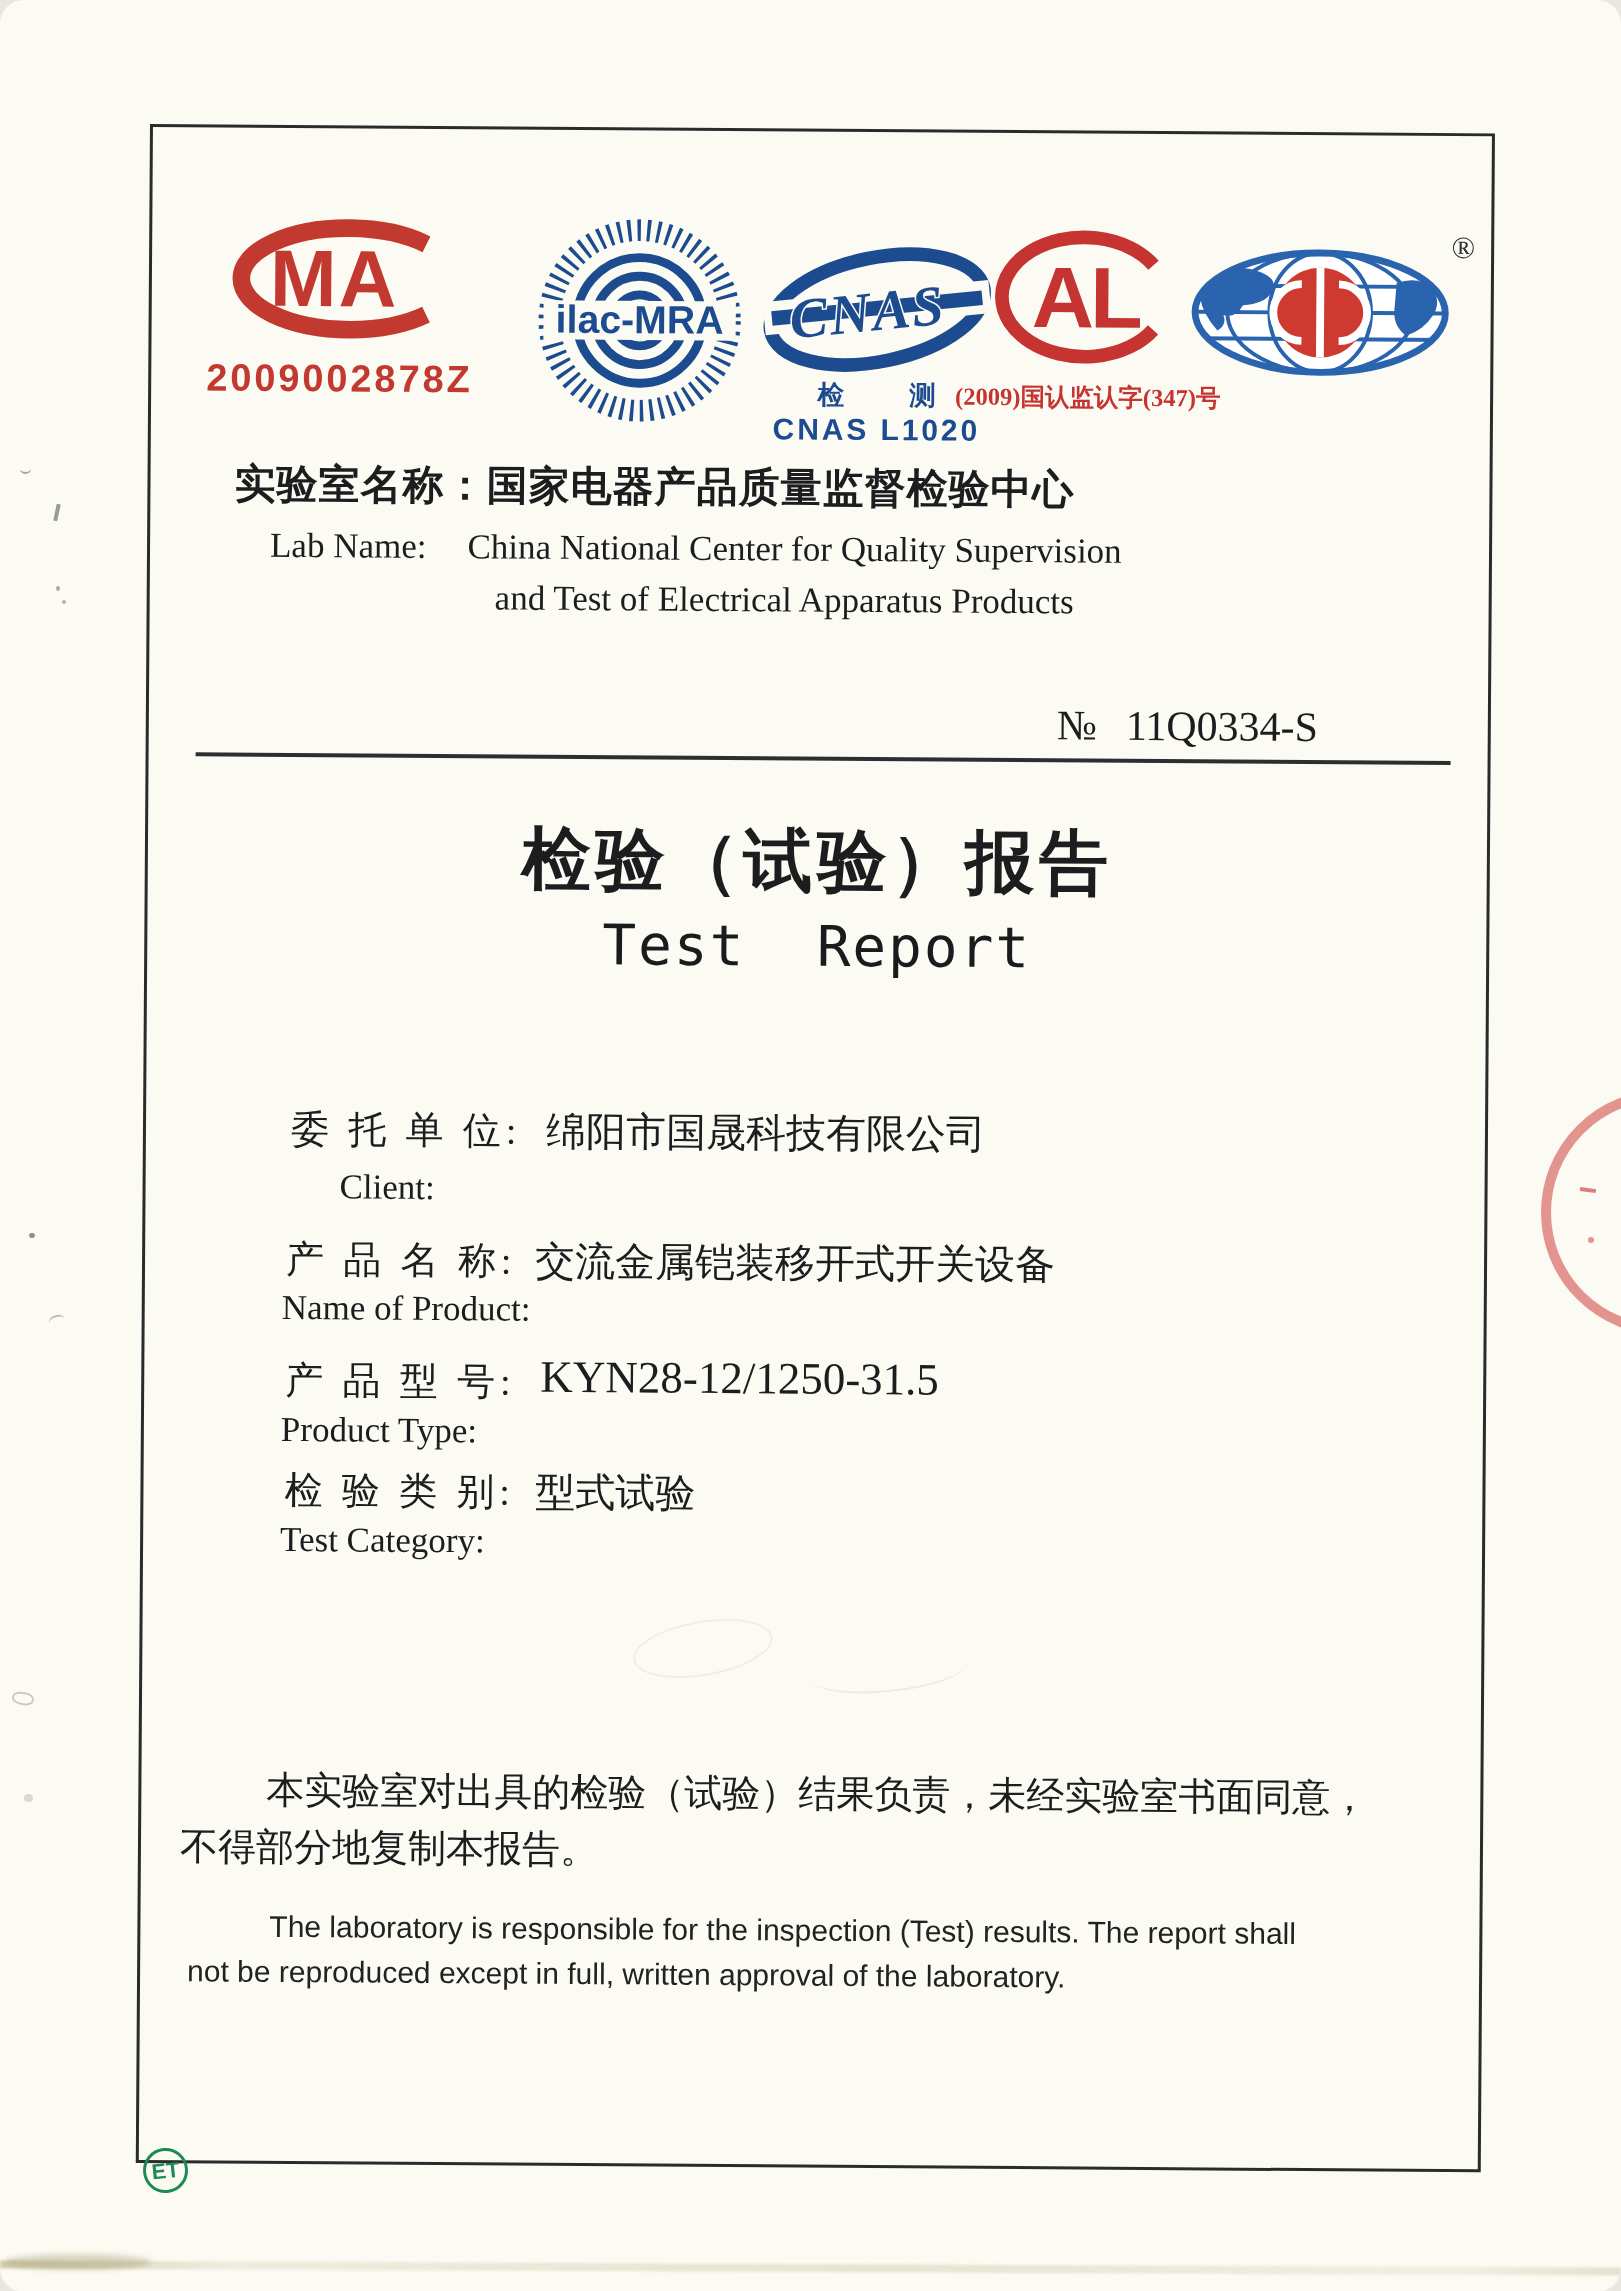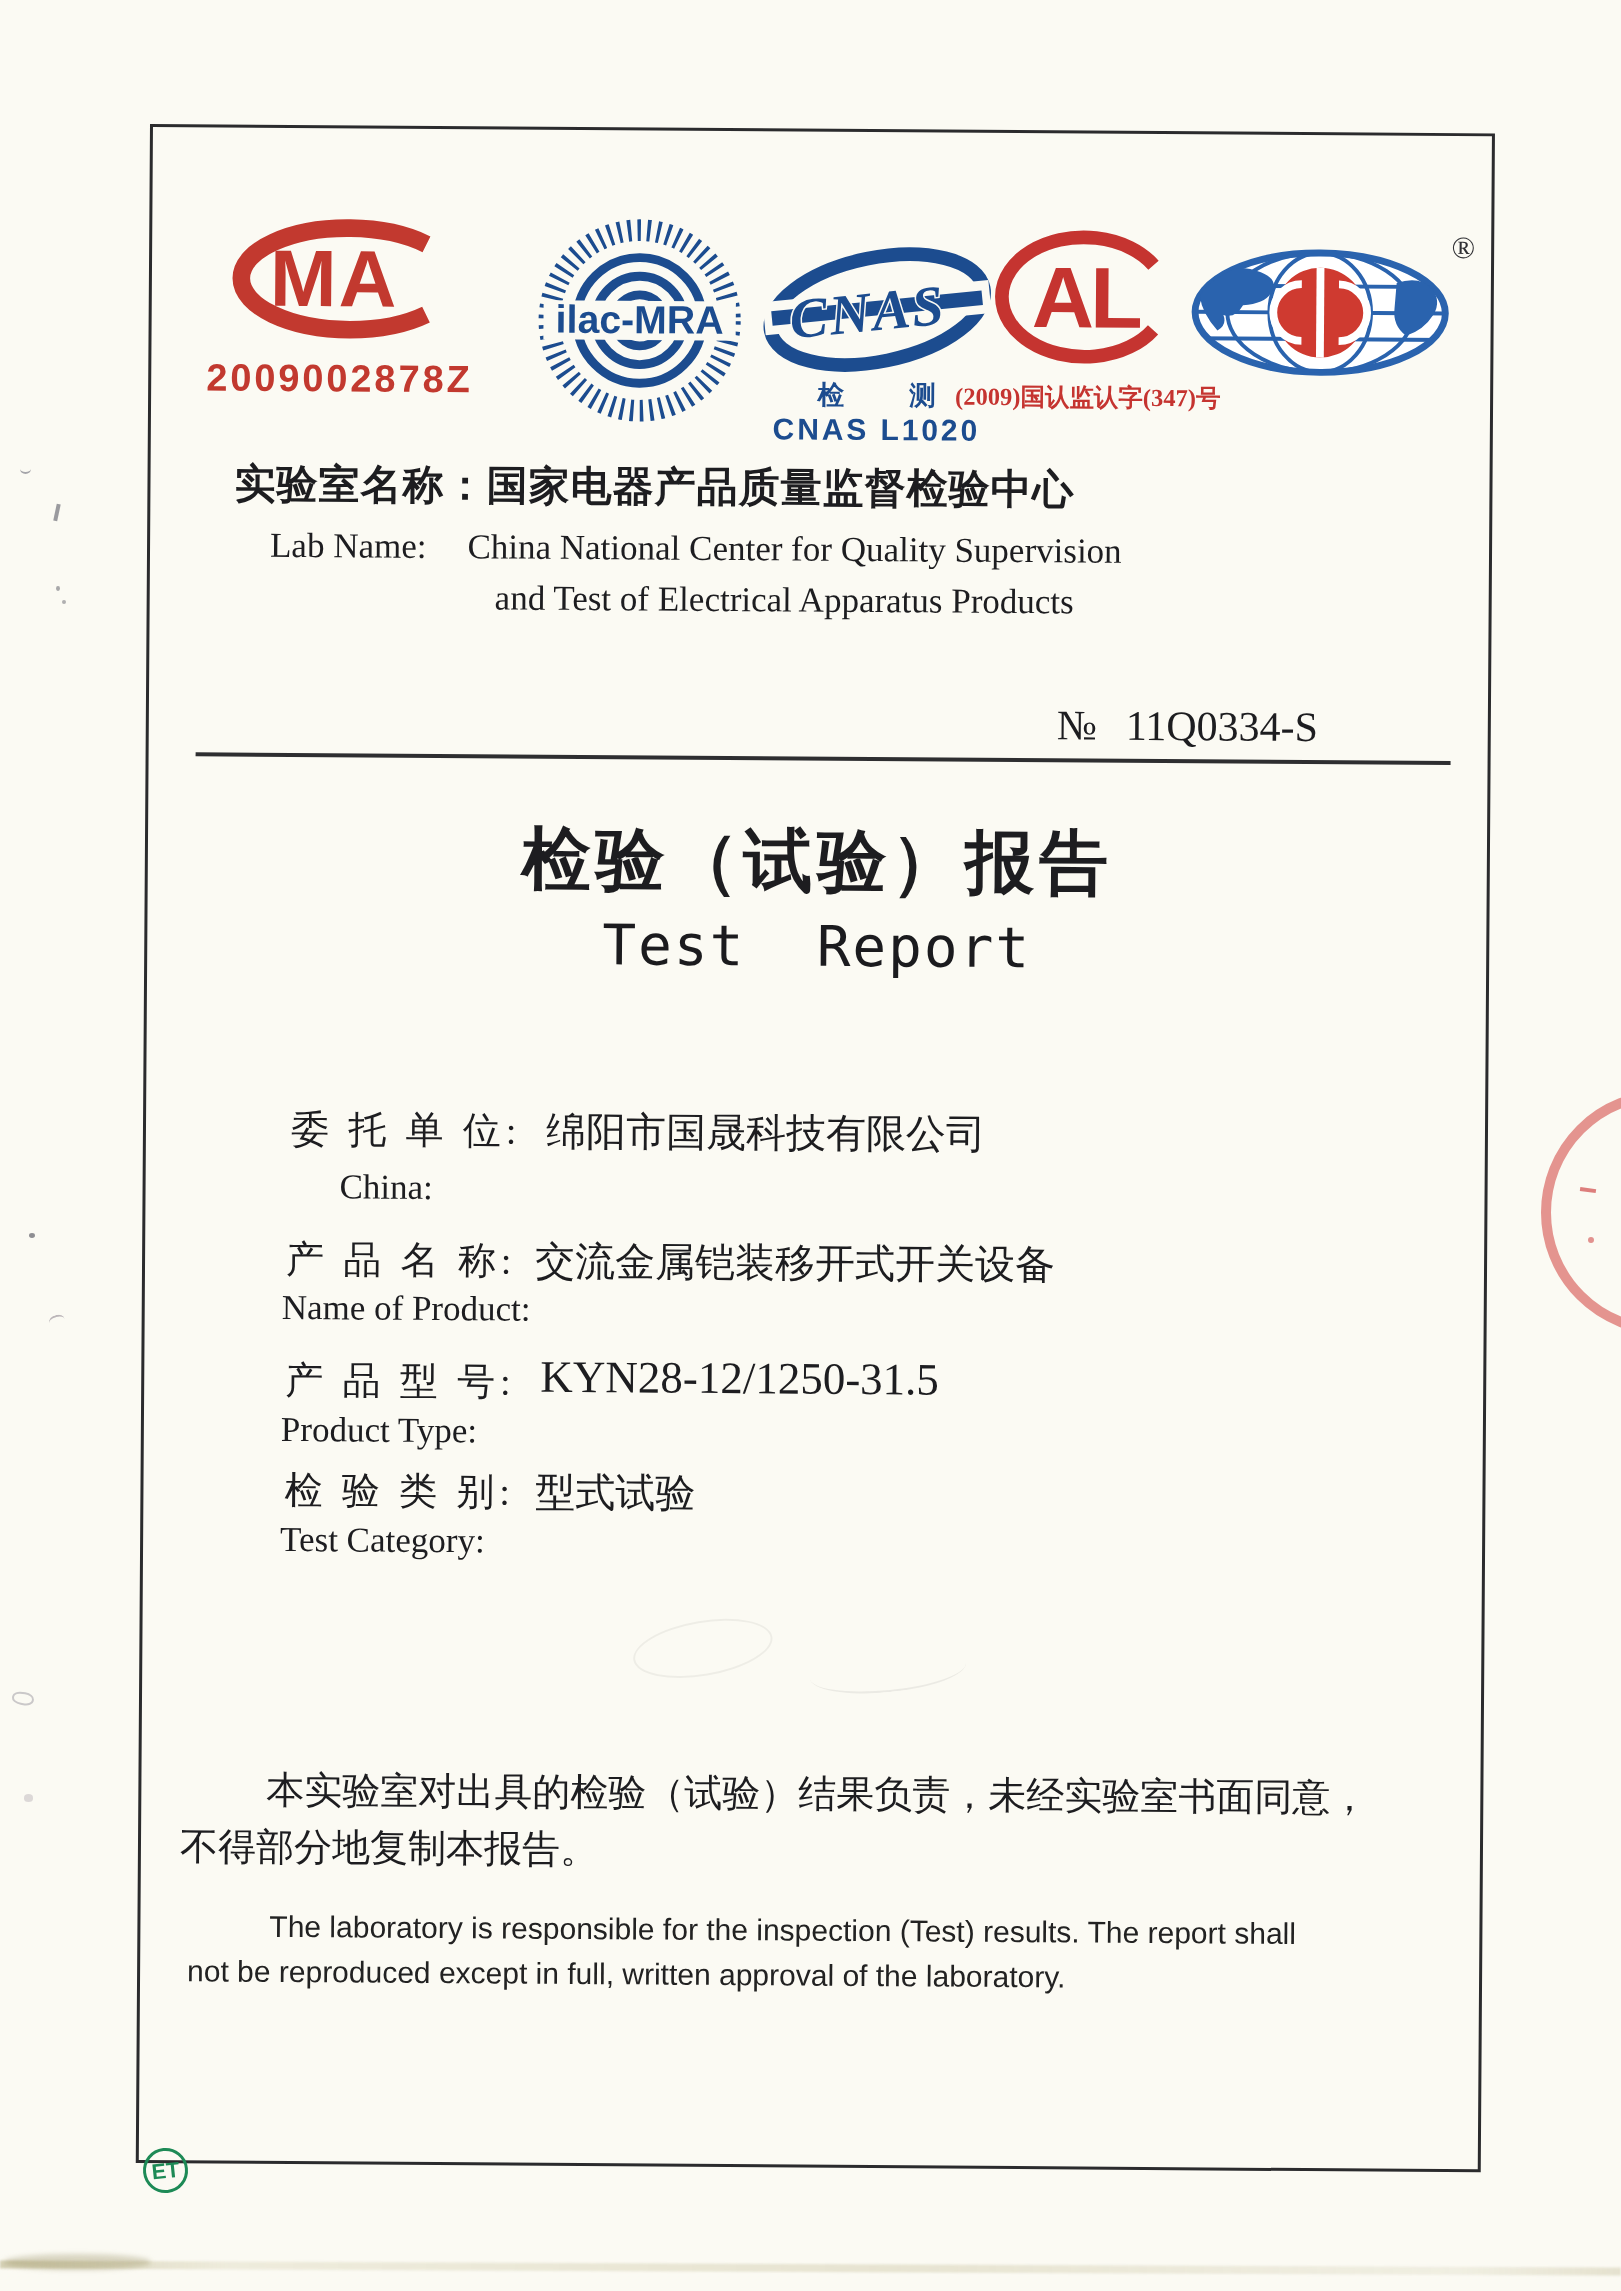--- a/index.html
+++ b/index.html
@@ -1,19 +1,19 @@
 <!DOCTYPE html>
 <html><head>
 <meta charset="utf-8">
 <style>
   html,body { margin:0; padding:0; background:#e9e7df; }
   .page {
     position:relative; width:1621px; height:2292px;
     background:#fbfaf3; overflow:hidden;
-    font-family:"Liberation Serif", serif; color:#1d1d20;
+    font-family:"Liberation Serif", serif; color:#1d1d20;border-radius:24px;
   }
   
   .frame {
     position:absolute; left:150px; top:124px; width:1339px; height:2033px;
     border:3.9px solid #2b2b2d;
     transform:rotate(0.4deg); transform-origin:0 0;
     background:transparent;
   }
   
   .cma-block { position:absolute; left:55px; top:88px; width:274px; text-align:left; }
@@ -199,21 +199,21 @@
     <div class="lab-en2">and Test of Electrical Apparatus Products</div>
 
     <div class="report-no"><span class="no-sign">№</span><span>11Q0334-S</span></div>
     <div class="head-rule"></div>
 
     <div class="title-cn">检验（试验）报告</div>
     <div class="title-en">Test  Report</div>
 
     <div class="fld-label f0l">委 托 单 位:</div>
     <div class="fld-value f0v">绵阳市国晟科技有限公司</div>
-    <div class="fld-en f0e">China:</div>
+    <div class="fld-en f0e">Client:</div>
 
     <div class="fld-label f1l">产 品 名 称:</div>
     <div class="fld-value f1v">交流金属铠装移开式开关设备</div>
     <div class="fld-en f1e">Name of Product:</div>
 
     <div class="fld-label f2l">产 品 型 号:</div>
     <div class="fld-value f2v">KYN28-12/1250-31.5</div>
     <div class="fld-en f2e">Product Type:</div>
 
     <div class="fld-label f3l">检 验 类 别:</div>

